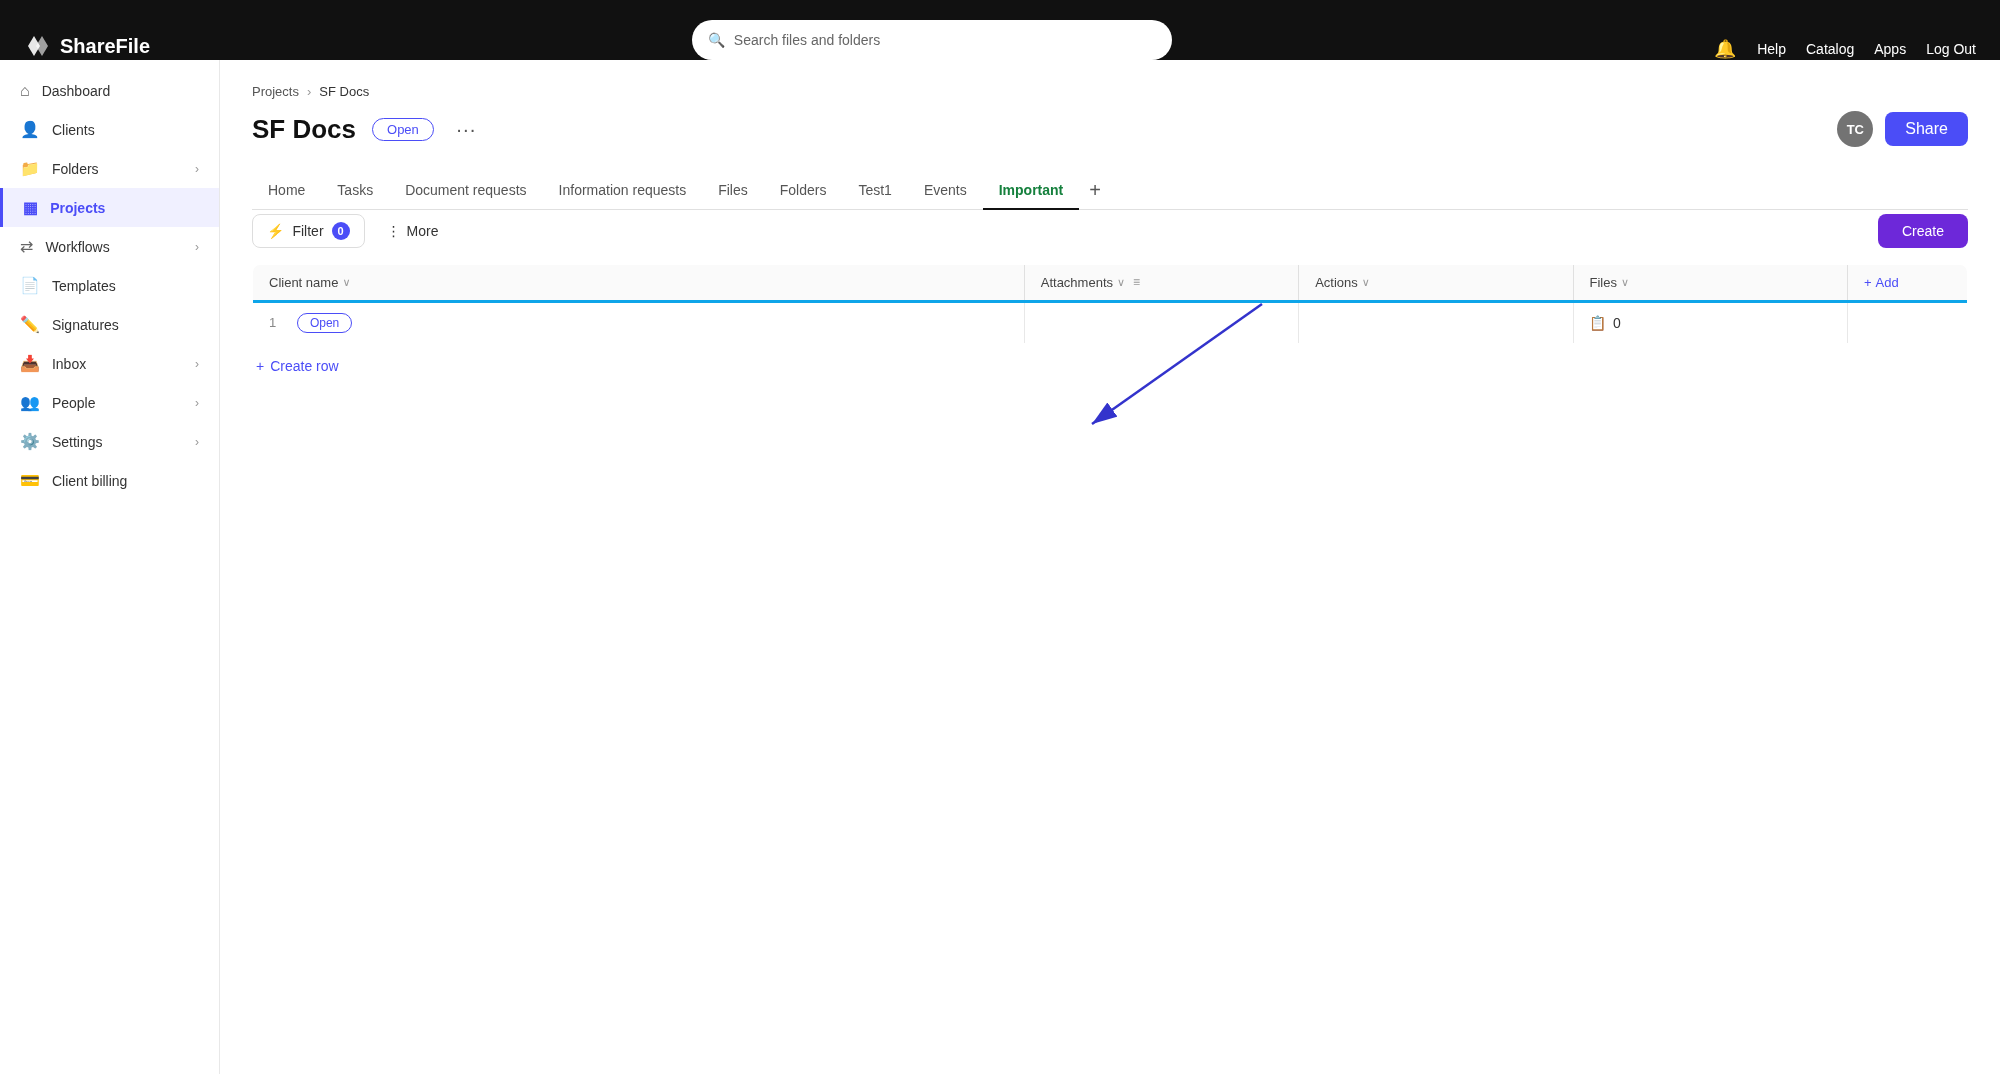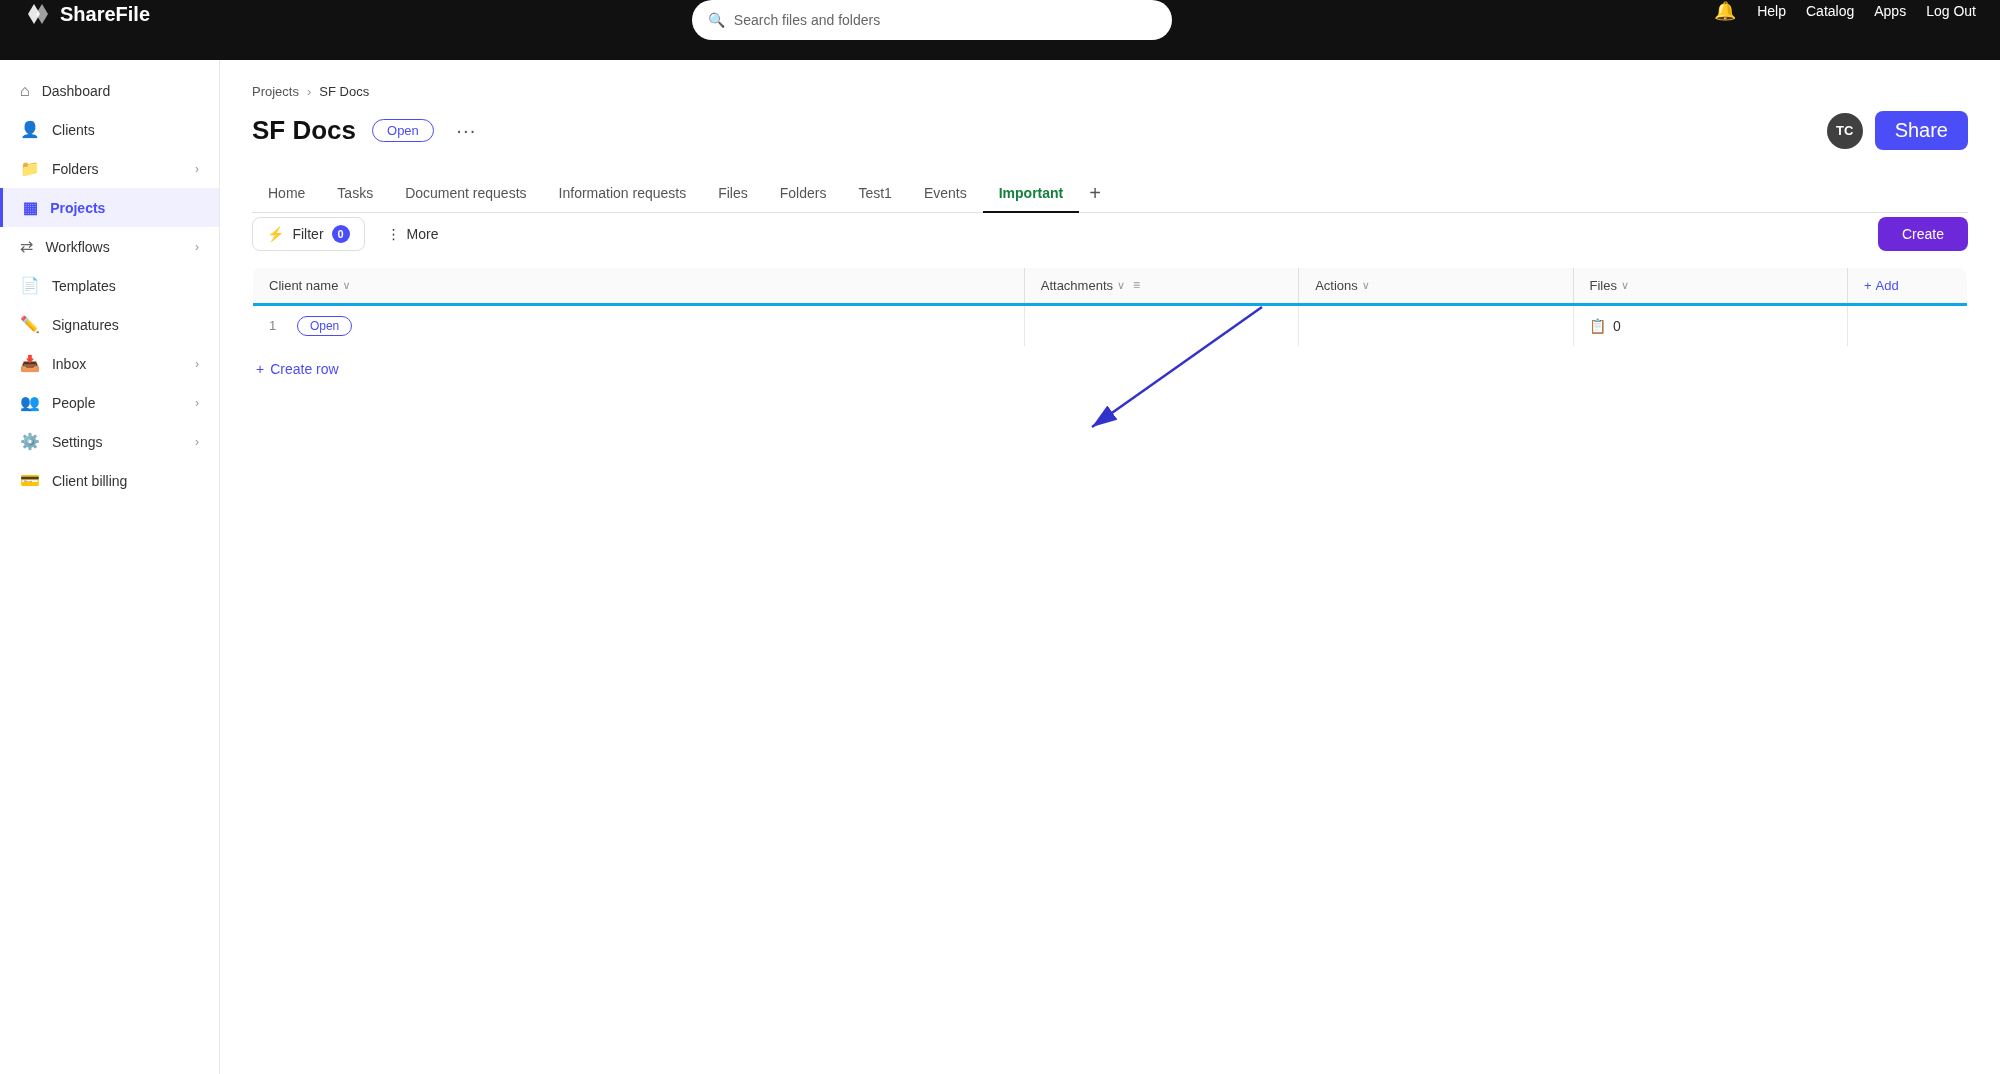--- a/index.html
+++ b/index.html
@@ -3,21 +3,21 @@
   <meta charset="utf-8">
   <style>
     * { box-sizing: border-box; margin: 0; padding: 0; }
     body { font-family: -apple-system, BlinkMacSystemFont, 'Segoe UI', sans-serif; background: #fff; color: #222; font-size: 14px; }
 
     
     .topnav {
       height: 60px;
       background: #111;
       display: flex;
-      align-items: flex-start;
+      align-items: flex-end;
       padding: 0 24px;
       gap: 20px;
       position: fixed;
       top: 0; left: 0; right: 0;
       z-index: 100;
     }
     .topnav-logo {
       display: flex;
       align-items: center;
       gap: 8px;
@@ -147,35 +147,35 @@
     .header-right {
       margin-left: auto;
       display: flex;
       align-items: center;
       gap: 12px;
     }
     .avatar-tc {
       width: 36px;
       height: 36px;
       border-radius: 50%;
-      background: #404040;
+      background: #737373;
       color: #fff;
       display: flex;
       align-items: center;
       justify-content: center;
       font-size: 13px;
       font-weight: 600;
     }
     .share-btn {
       background: #4b4df7;
       color: #fff;
       border: none;
       border-radius: 8px;
       padding: 8px 20px;
-      font-size: 20px;
+      font-size: 16px;
       font-weight: 500;
       cursor: pointer;
     }
 
     
     .tabs {
       display: flex;
       align-items: center;
       border-bottom: 1.5px solid #e0e0e0;
       margin-bottom: 4px;

